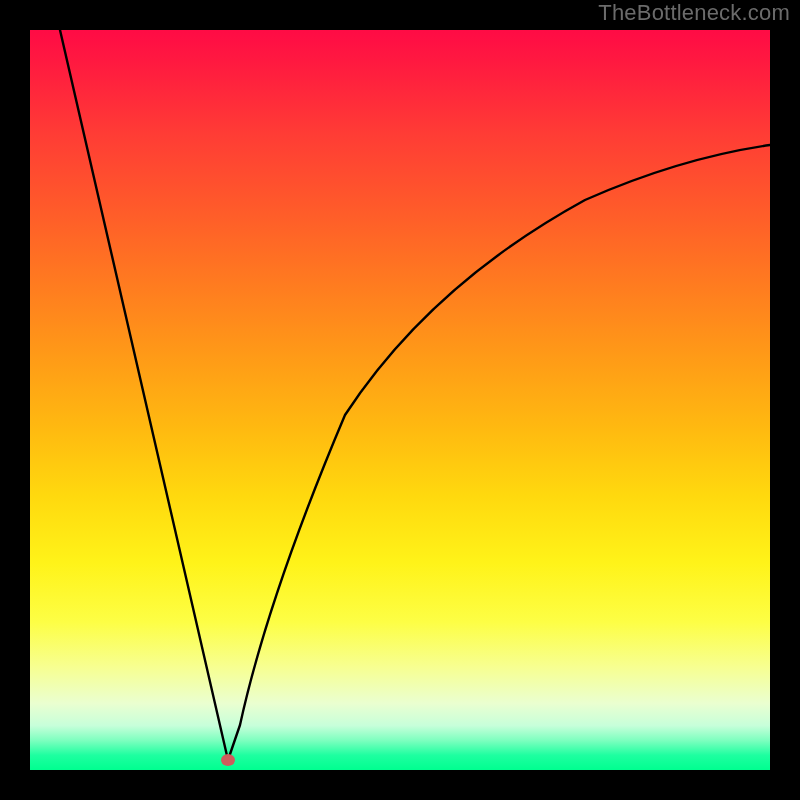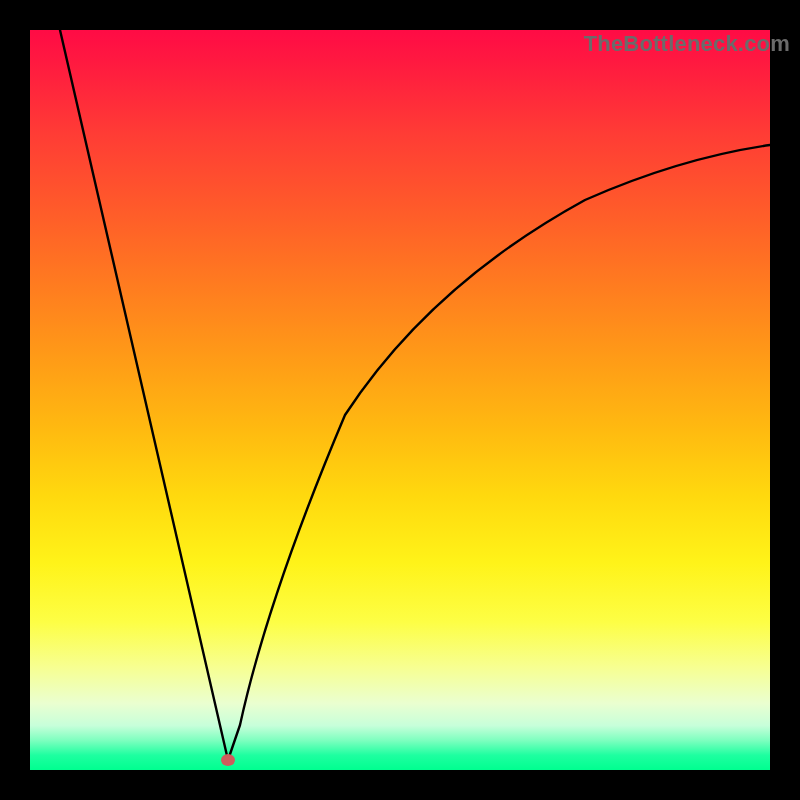--- a/index.html
+++ b/index.html
@@ -16,24 +16,23 @@
     width: 800px;
     height: 800px;
     background: #000;
   }
   .watermark {
     position: absolute;
     top: 0px;
     right: 10px;
     color: #6b6b6b;
     font-size: 22px;
-    font-weight: 700;
+    font-weight: 400;
     letter-spacing: 0.2px;
     z-index: 5;
-    margin-top: 31px;
   }
   .plot-area {
     position: absolute;
     left: 30px;
     top: 30px;
     width: 740px;
     height: 740px;
     overflow: hidden;
   }
   .gradient {

